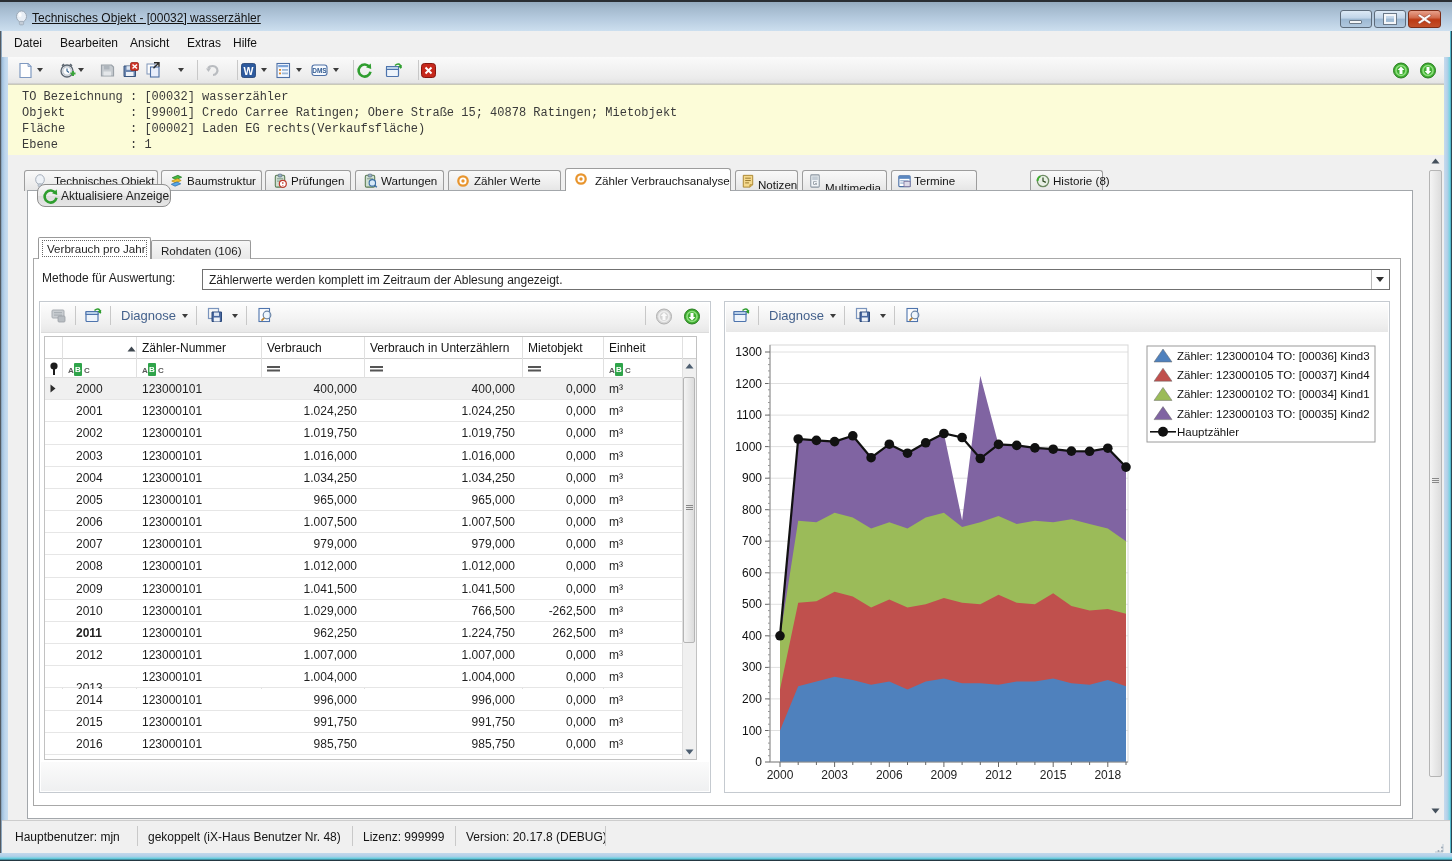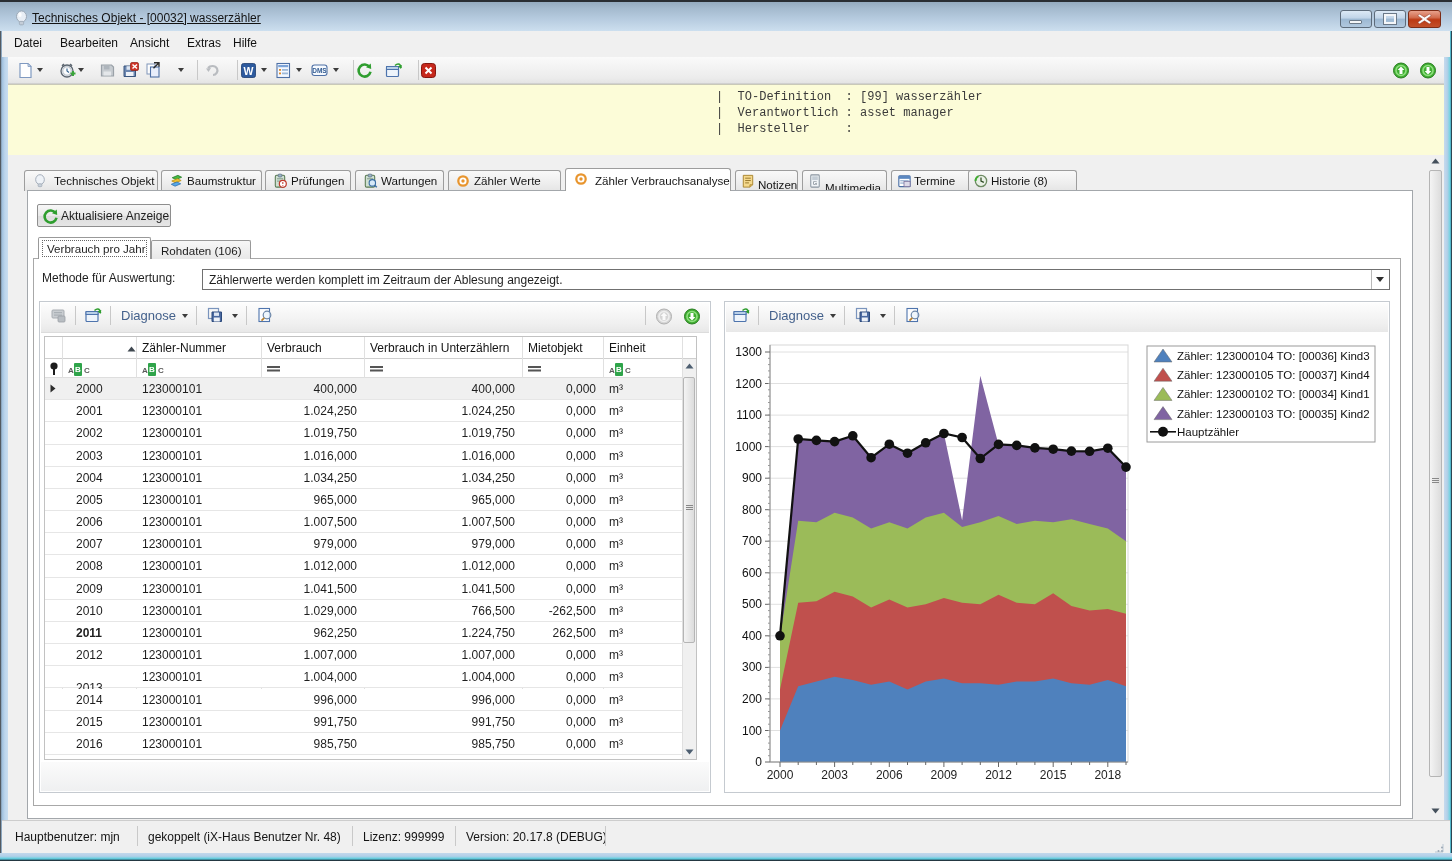--- a/index.html
+++ b/index.html
@@ -27,21 +27,21 @@
 #ypanel{left:8px;top:84px;width:1436px;height:71px;background:#fcfcd8;border-top:1px solid #c9c9b8;}
 #ypanel pre{font-family:"Liberation Mono",monospace;font-size:12px;line-height:16px;color:#3a3a3a;position:absolute;}
 
 .tab{position:absolute;top:170px;height:21px;background:linear-gradient(#f9f9f9,#eeeeee 60%,#e5e5e5);border:1px solid #9d9d9d;border-bottom:none;border-radius:3px 3px 0 0;font-size:12px;color:#151515;}
 .tab .ic{position:absolute;left:7px;top:2px;width:16px;height:16px;}
 .tab .tx{position:absolute;left:29px;top:4px;white-space:nowrap;font-size:11.6px;}
 #tab-active{top:168px;height:23px;background:#ffffff;z-index:5;}
 
 #page{left:27px;top:190px;width:1386px;height:629px;background:#fff;border:1px solid #a3a7ab;}
 
-#refreshbtn{left:37px;top:204px;width:134px;height:23px;background:linear-gradient(#f7f7f7,#e9e9e9 50%,#dcdcdc 51%,#e6e6e6);border:1px solid #8e8e8e;border-radius:2px;}
+#refreshbtn{left:37px;top:184px;width:134px;height:23px;background:linear-gradient(#f7f7f7,#e9e9e9 50%,#dcdcdc 51%,#e6e6e6);border:1px solid #8e8e8e;border-radius:8px;}
 #refreshbtn span{position:absolute;left:23px;top:4px;font-size:12px;white-space:nowrap;}
 
 .stab{position:absolute;font-size:12px;background:linear-gradient(#f7f7f7,#e8e8e8);border:1px solid #999;border-bottom:none;border-radius:2px 2px 0 0;}
 #stab1{left:38px;top:237px;width:113px;height:22px;background:#fff;z-index:4;}
 #stab2{left:151px;top:240px;width:100px;height:19px;}
 #subpanel{left:33px;top:258px;width:1368px;height:548px;background:#fff;border:1px solid #a8a8a8;}
 
 #combolabel{left:42px;top:271px;}
 #combo{left:202px;top:269px;width:1188px;height:21px;background:#fff;border:1px solid #707070;}
 #combo .tx{position:absolute;left:6px;top:3px;}
@@ -169,23 +169,24 @@
     <svg class="abs" style="left:1385px;top:5px" width="50" height="17" viewBox="0 0 50 17">
 <circle cx="8" cy="8.5" r="7.5" fill="#3fae31" stroke="#2a7d21" stroke-width="1"></circle>
       <circle cx="8" cy="8.5" r="5" fill="none" stroke="#8fdf7f" stroke-width="1.6"></circle>
       <path d="M8 4.5 l3.4 3.6 h-1.9 v3.9 h-3 v-3.9 h-1.9 Z" fill="#fff"></path>
 <circle cx="35" cy="8.5" r="7.5" fill="#3fae31" stroke="#2a7d21" stroke-width="1"></circle>
       <circle cx="35" cy="8.5" r="5" fill="none" stroke="#8fdf7f" stroke-width="1.6"></circle>
       <path d="M35 12.5 l-3.4 -3.6 h1.9 V5 h3 v3.9 h1.9 Z" fill="#fff"></path>
     </svg>
   </div>
 <div class="abs" id="ypanel">
-<pre style="left:708px;top:4px">|  TO-Definition  : [99] wasserzähler
-|  Verantwortlich : asset manager
-|  Hersteller     :</pre>
+<pre style="left:14px;top:4px">TO Bezeichnung : [00032] wasserzähler
+Objekt         : [99001] Credo Carree Ratingen; Obere Straße 15; 40878 Ratingen; Mietobjekt
+Fläche         : [00002] Laden EG rechts(Verkaufsfläche)
+Ebene          : 1</pre>
 </div>
 <div class="tab" style="left:24px;width:134px">
     <svg class="ic" viewBox="0 0 16 17">
       <ellipse cx="8" cy="7" rx="4.6" ry="5.2" fill="#eef2f7" stroke="#a0aab6" stroke-width="1"></ellipse>
       <rect x="6" y="11.5" width="4" height="3" rx="1" fill="#c8d1da" stroke="#a0aab6" stroke-width="0.8"></rect>
     </svg>
     <div class="tx" style="top:3px">Technisches Objekt</div>
   </div>
 <div class="tab" style="left:161px;width:101px">
     <svg class="ic" style="left:6px" viewBox="0 0 16 17">
@@ -249,21 +250,21 @@
 <div class="tab" style="left:891px;width:86px">
     <svg class="ic" style="left:4px" viewBox="0 0 16 17">
       <rect x="2.5" y="3" width="12" height="11.5" rx="1" fill="#fff" stroke="#4a6fa5" stroke-width="1.2"></rect>
       <rect x="2.5" y="3" width="12" height="3.2" fill="#5b87c0"></rect>
       <rect x="4" y="7.5" width="9" height="1.4" fill="#9fb6d4"></rect>
       <rect x="4" y="10" width="9" height="1.4" fill="#9fb6d4"></rect>
       <rect x="8" y="9" width="6.5" height="5.5" fill="#dcd9e8" stroke="#7a6f9a" stroke-width="0.8"></rect>
     </svg>
     <div class="tx" style="top:3px;left:22px">Termine</div>
   </div>
-<div class="tab" style="left:968px;width:109px">
+<div class="tab" style="left:1030px;width:73px">
     <svg class="ic" style="left:4px" viewBox="0 0 16 17">
       <circle cx="8" cy="8.5" r="6" fill="#e9f0e6" stroke="#6d8a62" stroke-width="1.4"></circle>
       <path d="M8 4.8 V8.5 L11 10" stroke="#2d4a22" stroke-width="1.3" fill="none"></path>
       <path d="M2.2 8.5 a5.8 5.8 0 0 1 3 -5" stroke="#3fae31" stroke-width="2" fill="none"></path>
     </svg>
     <div class="tx" style="top:3px;left:22px">Historie (8)</div>
   </div>
 <div class="abs" id="page"></div>
 <div class="abs" style="left:566px;top:189px;width:164px;height:2px;background:#fff;z-index:6"></div>
 <div class="abs" id="refreshbtn">

